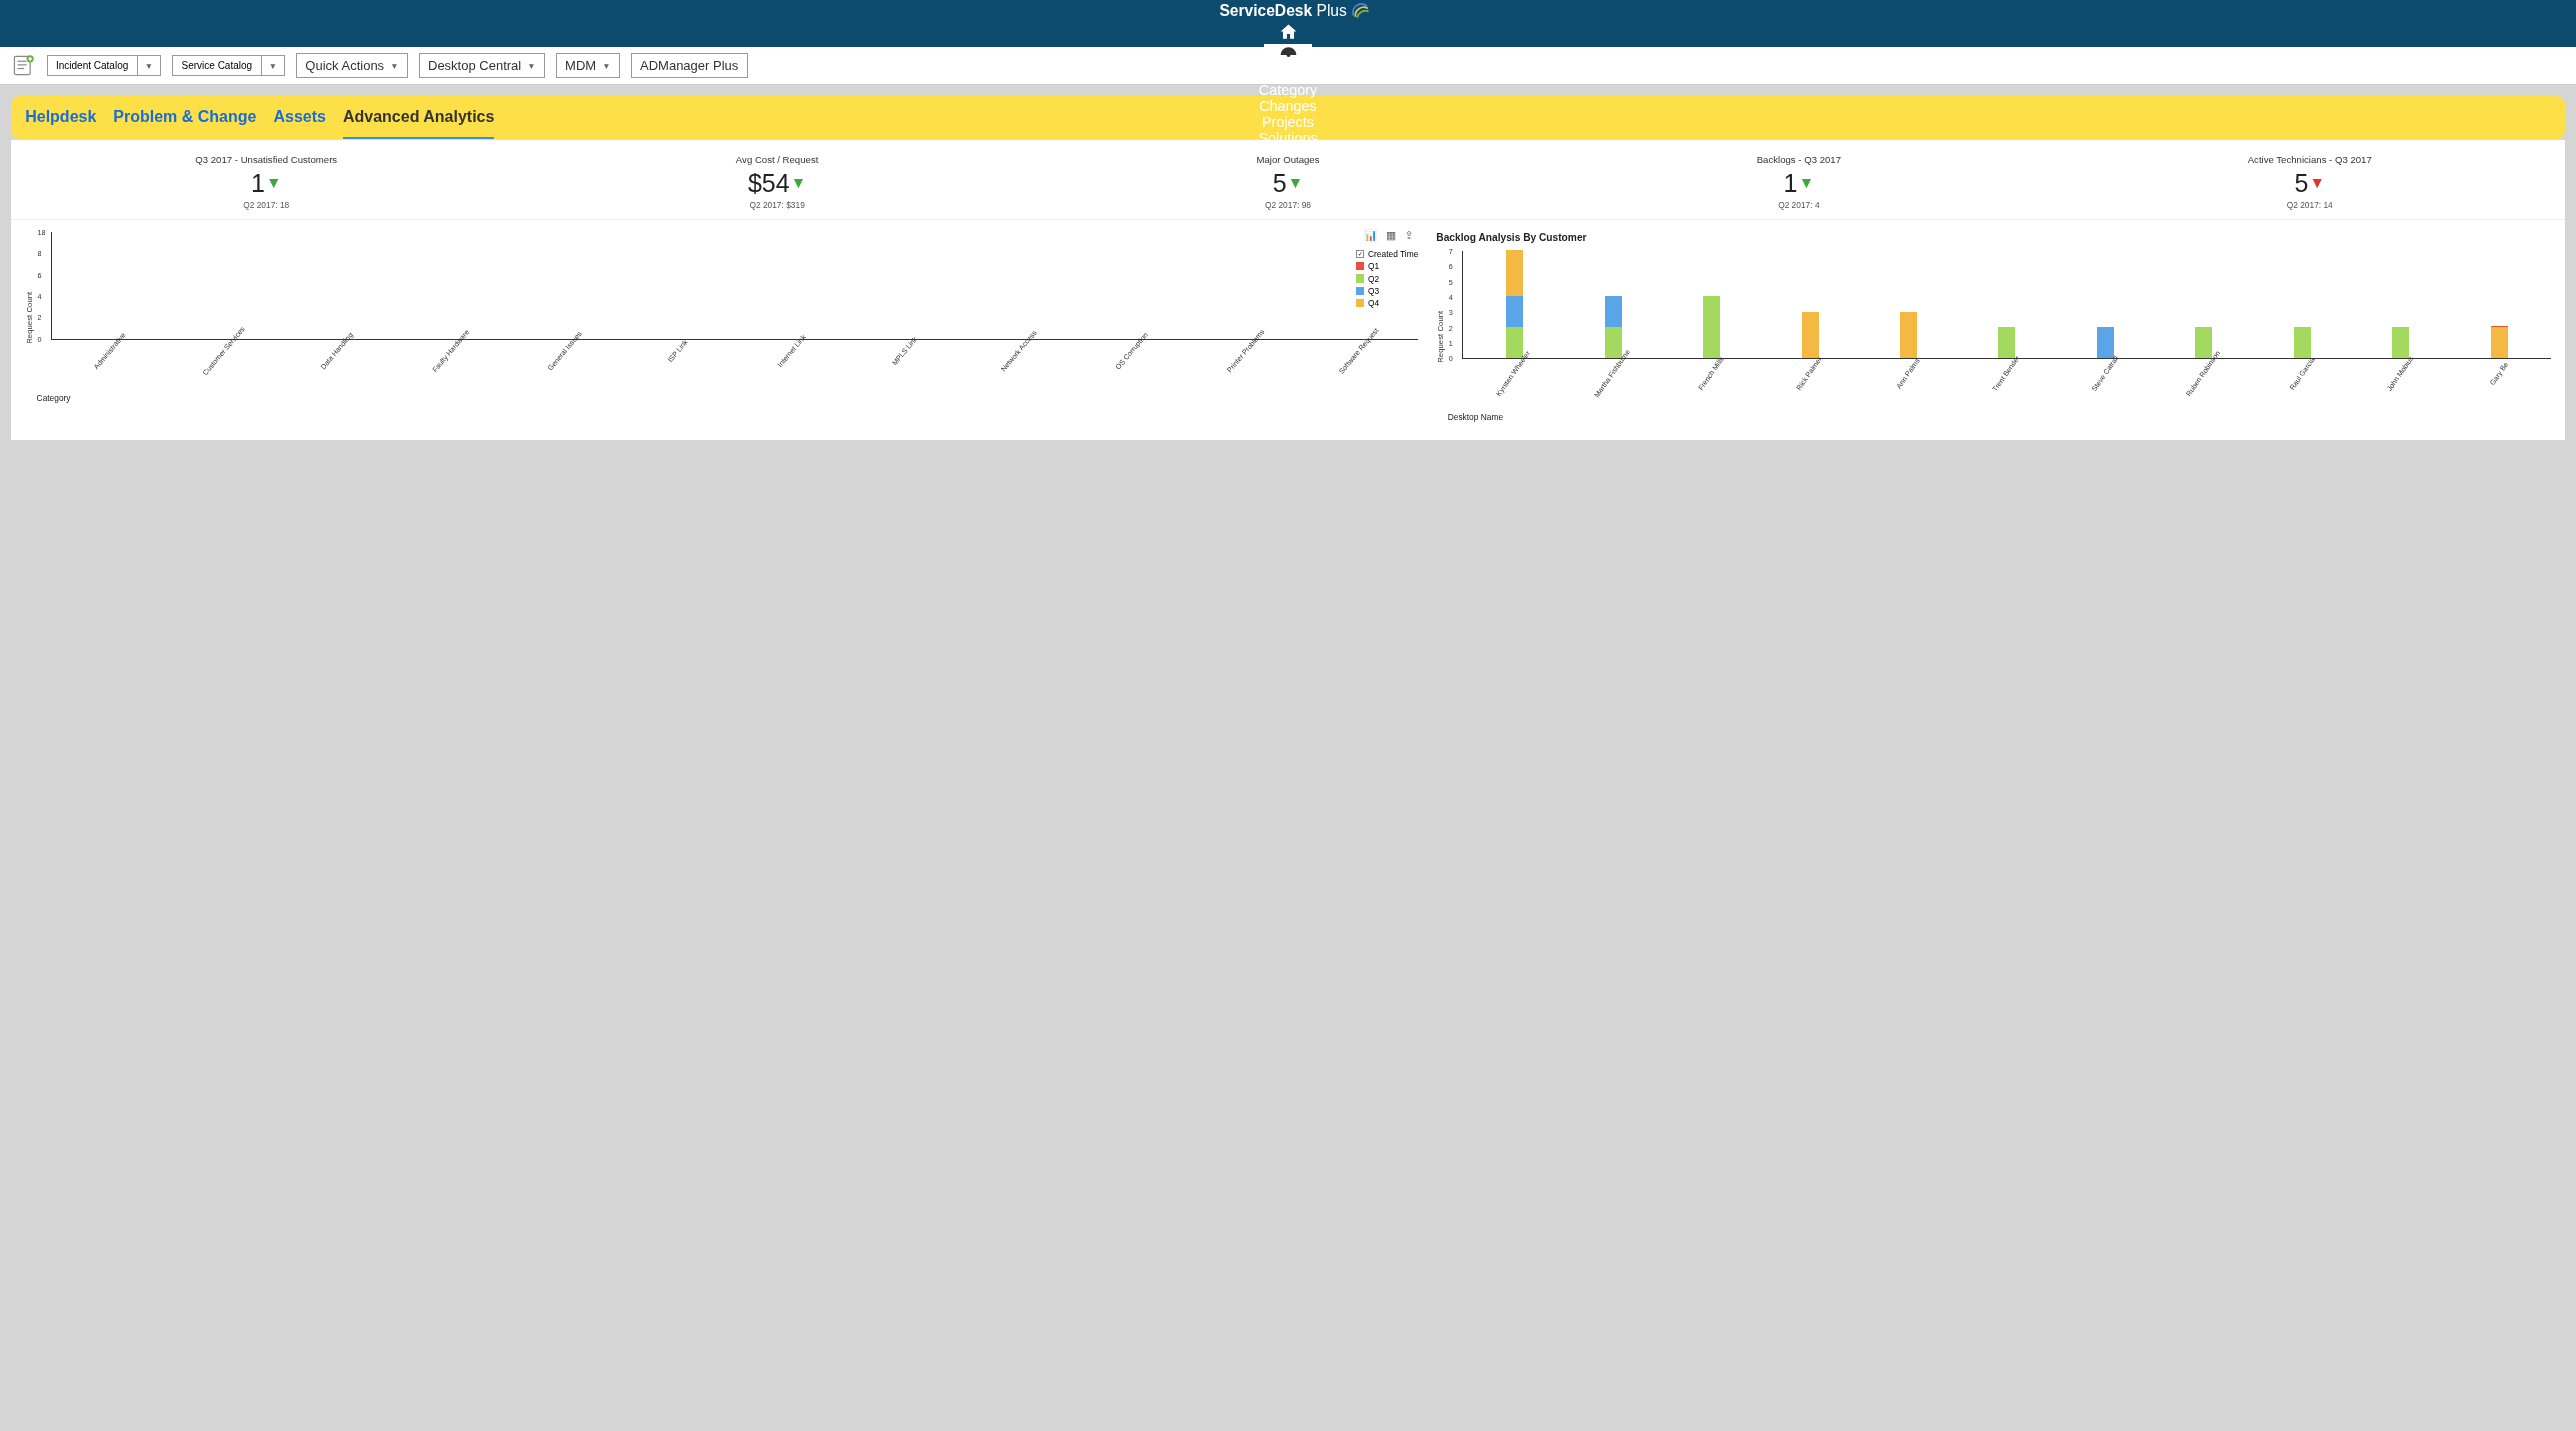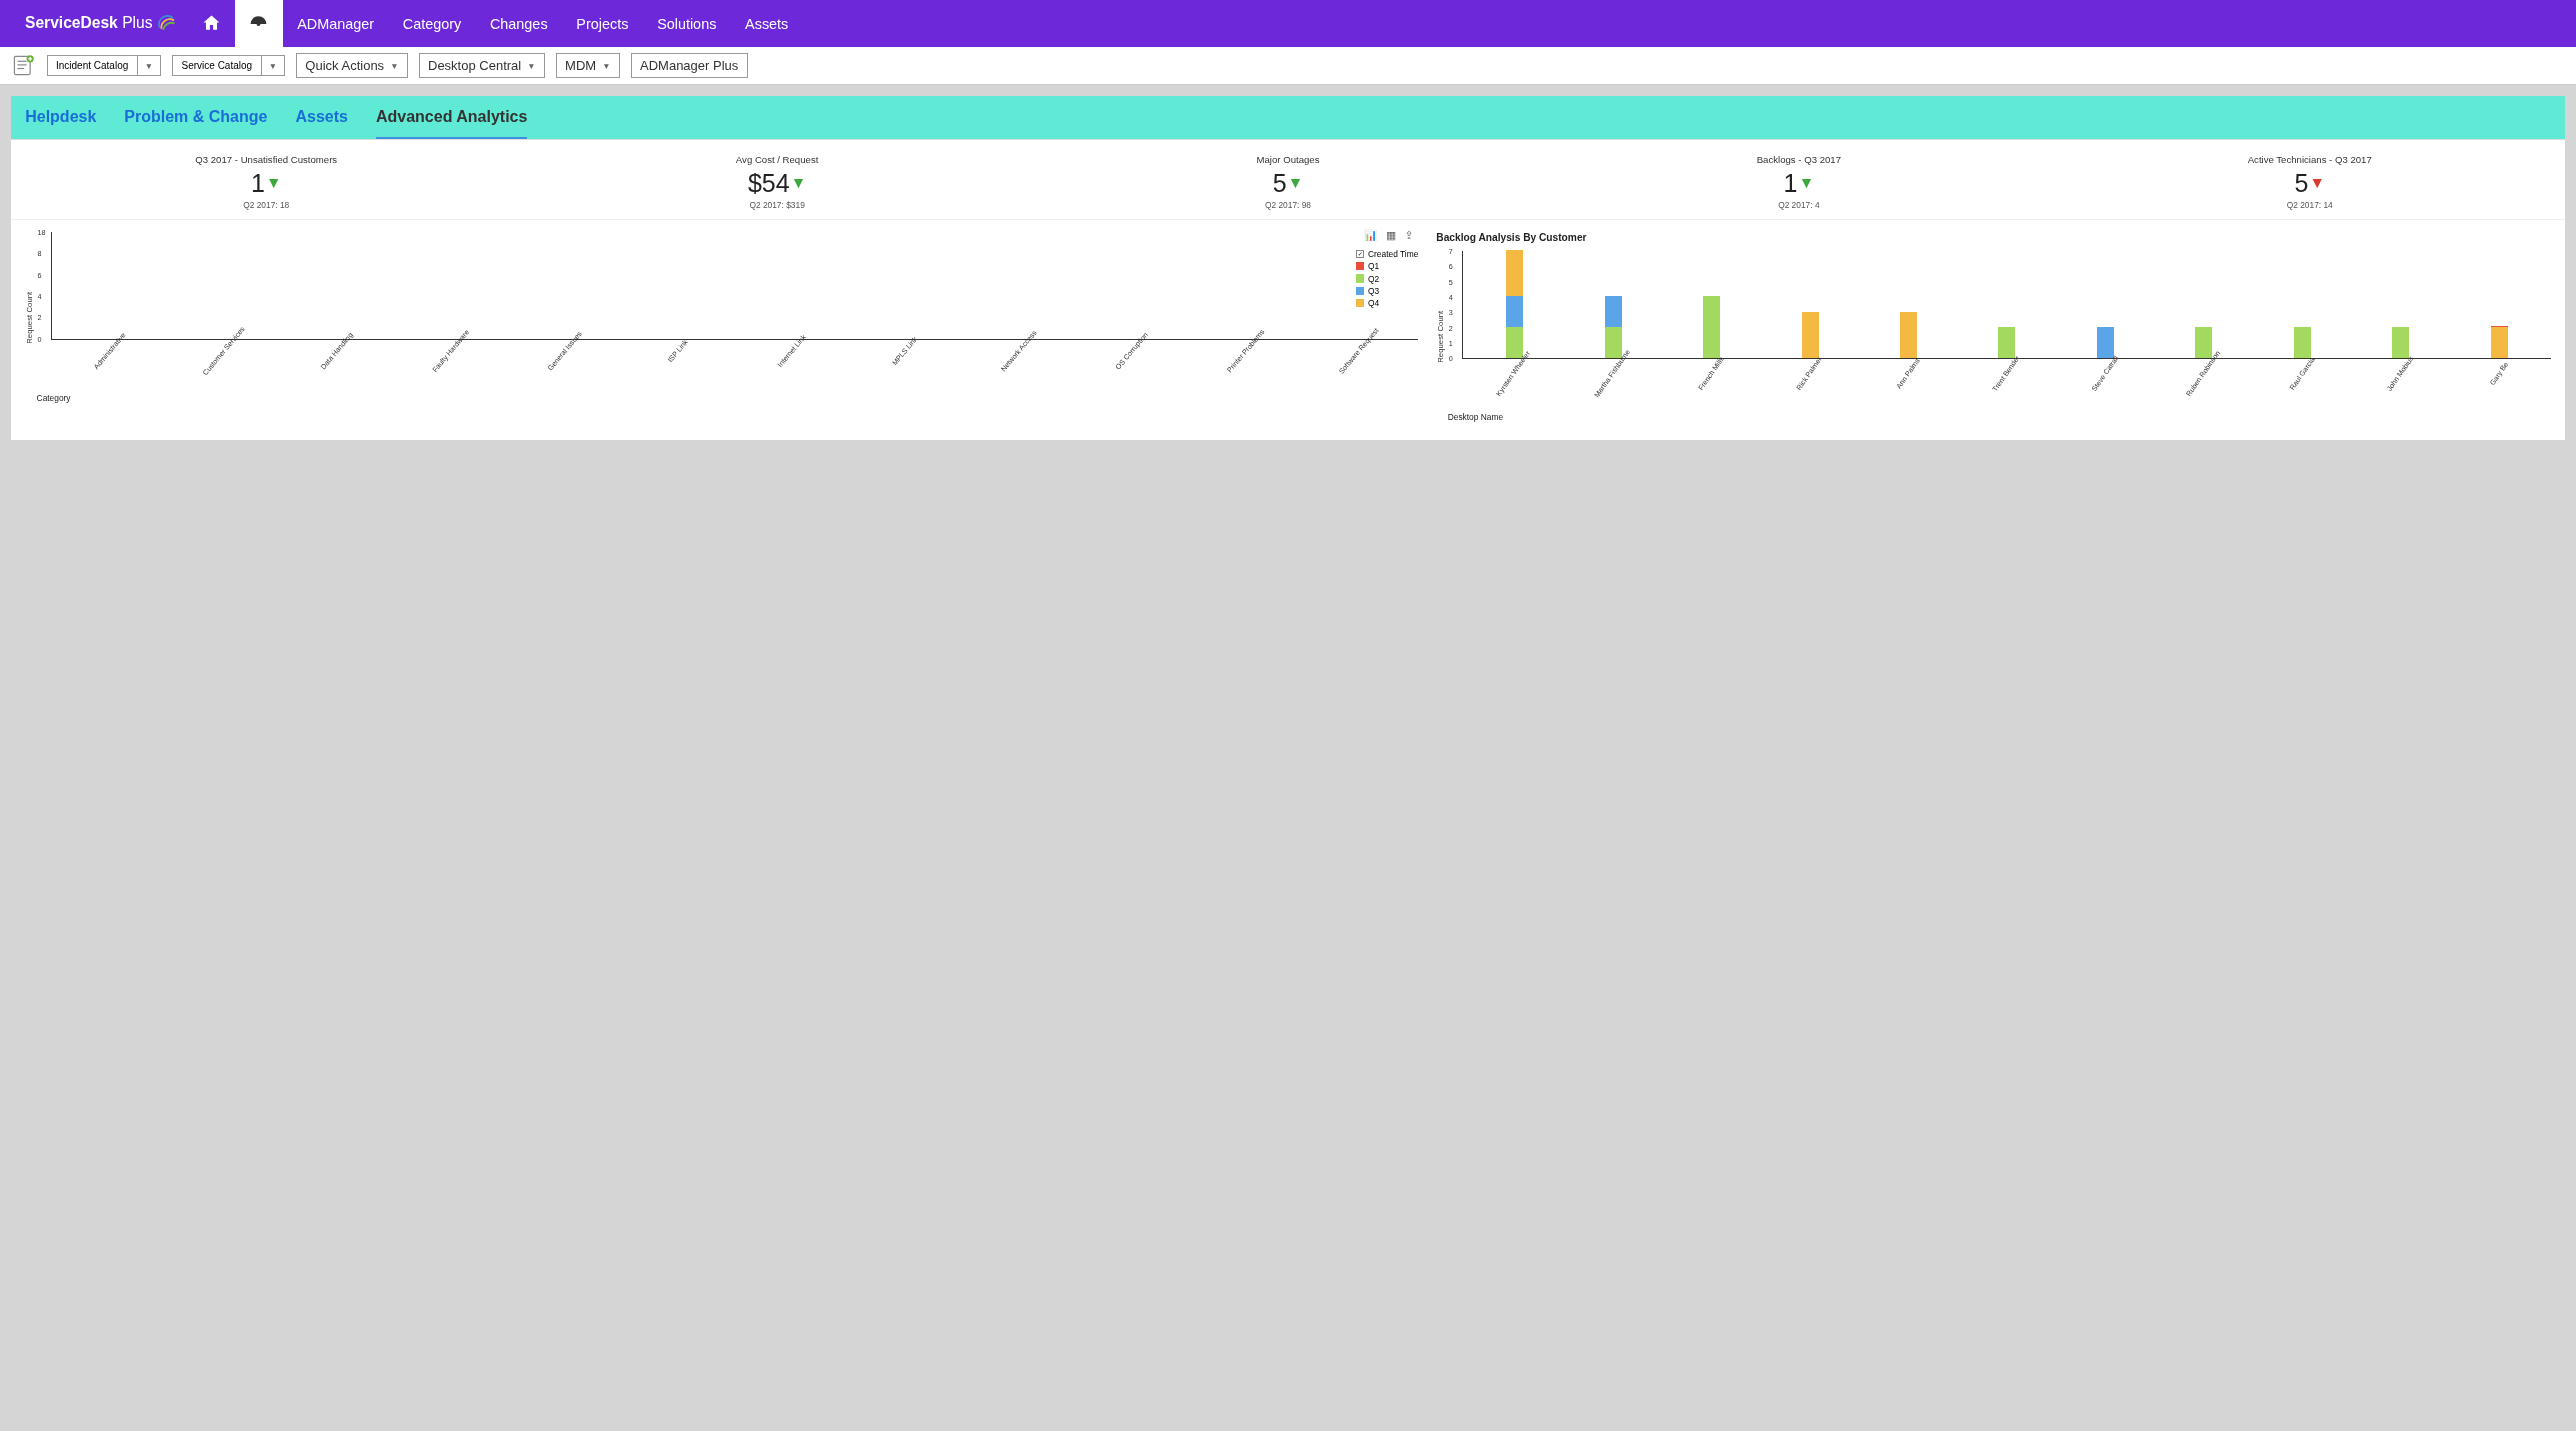--- a/index.html
+++ b/index.html
@@ -1,19 +1,19 @@
 <!DOCTYPE html>
 <html style="font-size:9.6px"><head>
 <meta charset="utf-8">
 <style>
 * { margin: 0; padding: 0; box-sizing: border-box; }
 body { font-family: -apple-system, BlinkMacSystemFont, "Segoe UI", Arial, sans-serif; background: #d5d5d5; }
 
 
-.topnav { background: #6d28d9; display: flex; align-items: center; height: 47px; }
+.topnav { background: #0c4a6e; display: flex; align-items: center; height: 47px; flex-direction: column; }
 .logo { display: flex; align-items: center; padding: 0 10.8px 0 25px; }
 .logo-text { font-size: 15.6px; font-weight: 400; color: #fff; }
 .logo-text b { font-weight: 600; }
 .logo-arc { margin-left: 3.6px; }
 .navitem { height: 47px; display: flex; align-items: center; justify-content: center; padding: 0 14.4px; color: #fff; font-size: 14.4px; cursor: pointer; }
 .navitem.active { background: #fff; color: #333; }
 .navitem svg { width: 19px; height: 19px; }
 .navitem.active svg { fill: #333; }
 
 
@@ -22,21 +22,21 @@
 .tb-dropdown { border: 0.6px solid #999; padding: 4.2px 8.4px; font-size: 13px; color: #333; display: flex; align-items: center; gap: 6px; cursor: pointer; }
 .tb-dropdown .caret { font-size: 8.4px; color: #666; }
 .tb-split { display: flex; }
 .tb-split .tb-main { border: 0.6px solid #999; padding: 4.2px 8.4px; font-size: 10px; }
 .tb-split .tb-caret { border: 0.6px solid #999; border-left: none; padding: 4.2px 7.2px; font-size: 8.4px; color: #666; display:flex; align-items:center; }
 
 
 .content { padding: 10.8px; }
 
 
-.tabstrip { background: #5eead4; display: flex; gap: 28px; padding: 12px 14.4px 0; border-bottom: 0.6px solid #ddd; }
+.tabstrip { background: #fde047; display: flex; gap: 17px; padding: 12px 14.4px 0; border-bottom: 0.6px solid #ddd; border-radius: 9px; }
 .tab { font-size: 16px; font-weight: 600; color: #1a6dd6; padding-bottom: 10.8px; cursor: pointer; }
 .tab.active { color: #333; border-bottom: 2.4px solid #3d8de0; }
 
 
 .kpi-row { background: #fff; display: flex; padding: 14.4px 0 8.4px; border-bottom: 0.6px solid #eee; }
 .kpi { flex: 1; padding: 0 14.4px; text-align: center; }
 .kpi-title { font-size: 9.6px; color: #333; margin-bottom: 3.6px; }
 .kpi-val { display: flex; align-items: center; justify-content: center; gap: 1.2px; }
 .kpi-num { font-size: 25px; font-weight: 400; color: #222; }
 .kpi-tri { font-size: 15.6px; }

